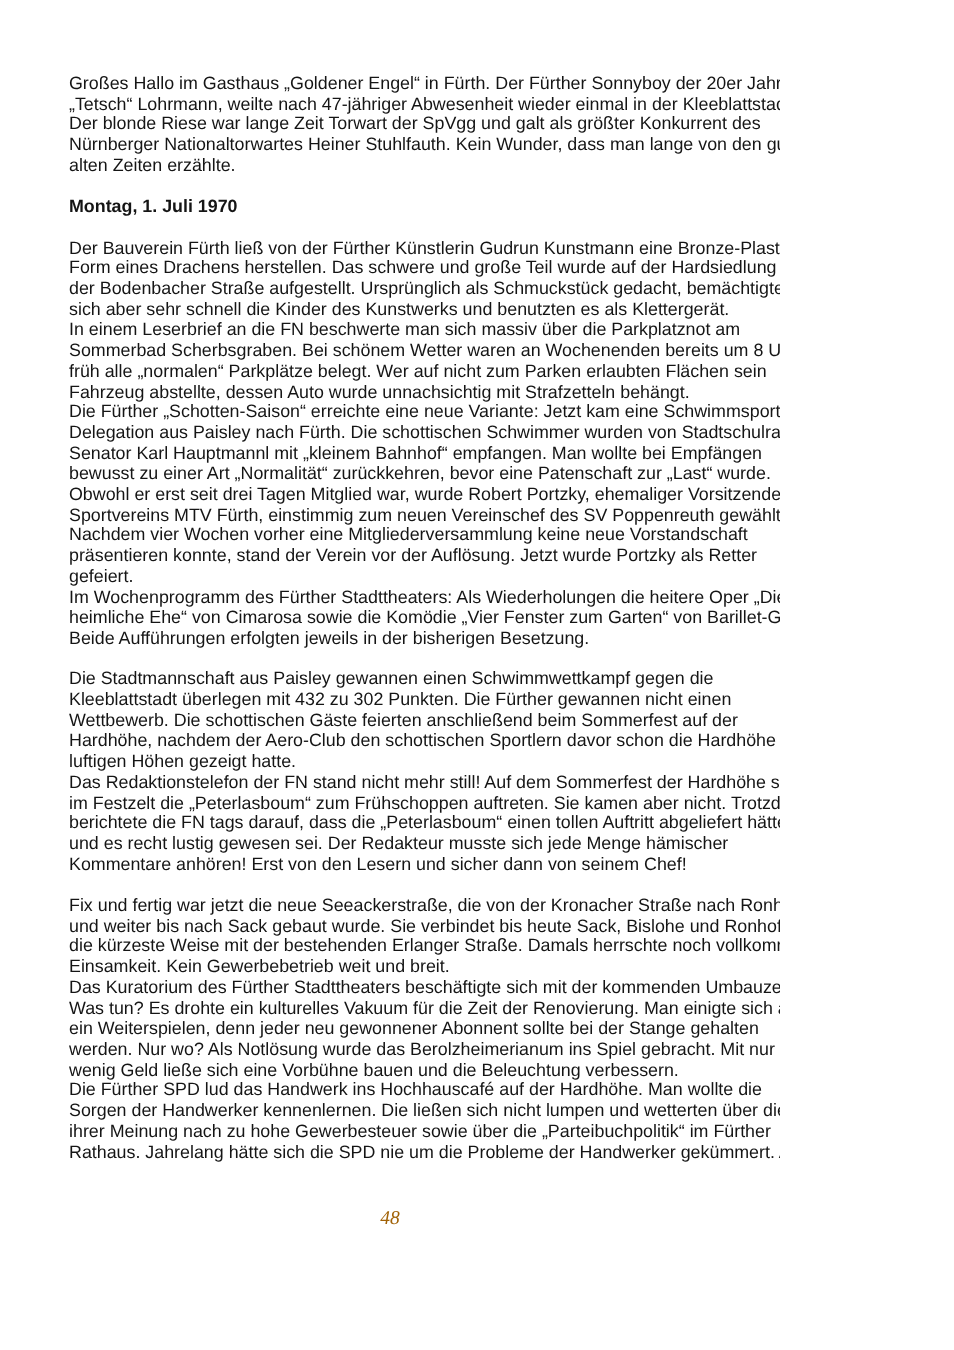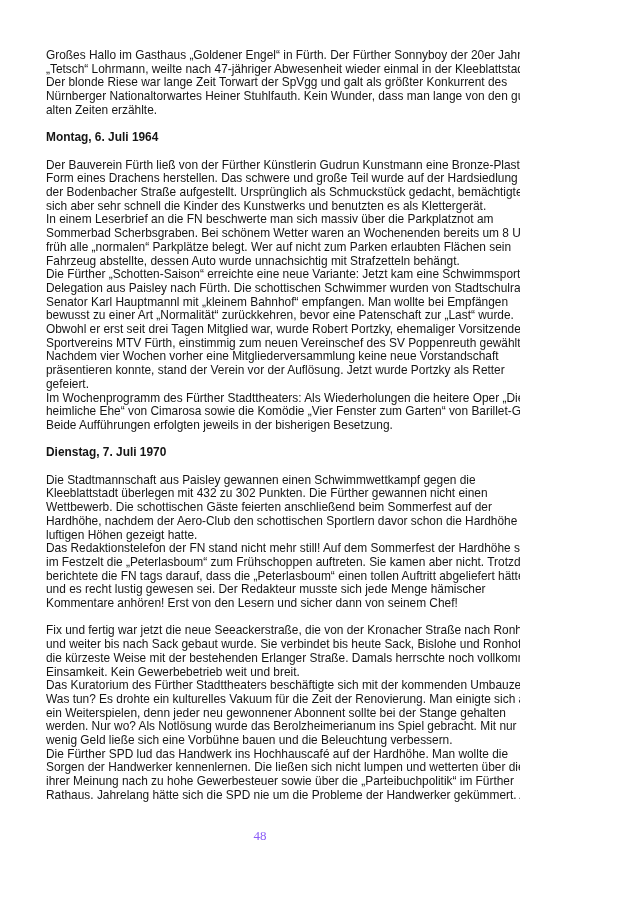--- a/index.html
+++ b/index.html
@@ -28,59 +28,59 @@
     white-space: pre;
     margin: 0 0 13.7px 0;
   }
   .heading {
     font-weight: bold;
   }
   .page-number {
     position: absolute;
     left: 0;
     right: 0;
-    top: 828px;
+    top: 804px;
     text-align: center;
     font-family: "Liberation Serif", serif;
     font-size: 13px;
-    color: #8b5cf6;
+    color: #a16207;
+    font-style: italic;
   }
 </style>
 </head>
 <body>
 
 <div class="page">
   <div class="content">
     <div class="block">Großes Hallo im Gasthaus „Goldener Engel“ in Fürth. Der Fürther Sonnyboy der 20er Jahre,
 „Tetsch“ Lohrmann, weilte nach 47-jähriger Abwesenheit wieder einmal in der Kleeblattstadt.
 Der blonde Riese war lange Zeit Torwart der SpVgg und galt als größter Konkurrent des
 Nürnberger Nationaltorwartes Heiner Stuhlfauth. Kein Wunder, dass man lange von den guten
 alten Zeiten erzählte.</div>
-    <div class="block heading">Montag, 6. Juli 1964</div>
+    <div class="block heading">Montag, 1. Juli 1970</div>
     <div class="block">Der Bauverein Fürth ließ von der Fürther Künstlerin Gudrun Kunstmann eine Bronze-Plastik in
 Form eines Drachens herstellen. Das schwere und große Teil wurde auf der Hardsiedlung in
 der Bodenbacher Straße aufgestellt. Ursprünglich als Schmuckstück gedacht, bemächtigten
 sich aber sehr schnell die Kinder des Kunstwerks und benutzten es als Klettergerät.
 In einem Leserbrief an die FN beschwerte man sich massiv über die Parkplatznot am
 Sommerbad Scherbsgraben. Bei schönem Wetter waren an Wochenenden bereits um 8 Uhr
 früh alle „normalen“ Parkplätze belegt. Wer auf nicht zum Parken erlaubten Flächen sein
 Fahrzeug abstellte, dessen Auto wurde unnachsichtig mit Strafzetteln behängt.
 Die Fürther „Schotten-Saison“ erreichte eine neue Variante: Jetzt kam eine Schwimmsport-
 Delegation aus Paisley nach Fürth. Die schottischen Schwimmer wurden von Stadtschulrat
 Senator Karl Hauptmannl mit „kleinem Bahnhof“ empfangen. Man wollte bei Empfängen
 bewusst zu einer Art „Normalität“ zurückkehren, bevor eine Patenschaft zur „Last“ wurde.
 Obwohl er erst seit drei Tagen Mitglied war, wurde Robert Portzky, ehemaliger Vorsitzender des
 Sportvereins MTV Fürth, einstimmig zum neuen Vereinschef des SV Poppenreuth gewählt.
 Nachdem vier Wochen vorher eine Mitgliederversammlung keine neue Vorstandschaft
 präsentieren konnte, stand der Verein vor der Auflösung. Jetzt wurde Portzky als Retter
 gefeiert.
 Im Wochenprogramm des Fürther Stadttheaters: Als Wiederholungen die heitere Oper „Die
 heimliche Ehe“ von Cimarosa sowie die Komödie „Vier Fenster zum Garten“ von Barillet-Gredy.
 Beide Aufführungen erfolgten jeweils in der bisherigen Besetzung.</div>
-    <div class="block heading">Dienstag, 7. Juli 1970</div>
     <div class="block">Die Stadtmannschaft aus Paisley gewannen einen Schwimmwettkampf gegen die
 Kleeblattstadt überlegen mit 432 zu 302 Punkten. Die Fürther gewannen nicht einen
 Wettbewerb. Die schottischen Gäste feierten anschließend beim Sommerfest auf der
 Hardhöhe, nachdem der Aero-Club den schottischen Sportlern davor schon die Hardhöhe aus
 luftigen Höhen gezeigt hatte.
 Das Redaktionstelefon der FN stand nicht mehr still! Auf dem Sommerfest der Hardhöhe sollten
 im Festzelt die „Peterlasboum“ zum Frühschoppen auftreten. Sie kamen aber nicht. Trotzdem
 berichtete die FN tags darauf, dass die „Peterlasboum“ einen tollen Auftritt abgeliefert hätten
 und es recht lustig gewesen sei. Der Redakteur musste sich jede Menge hämischer
 Kommentare anhören! Erst von den Lesern und sicher dann von seinem Chef!</div>

